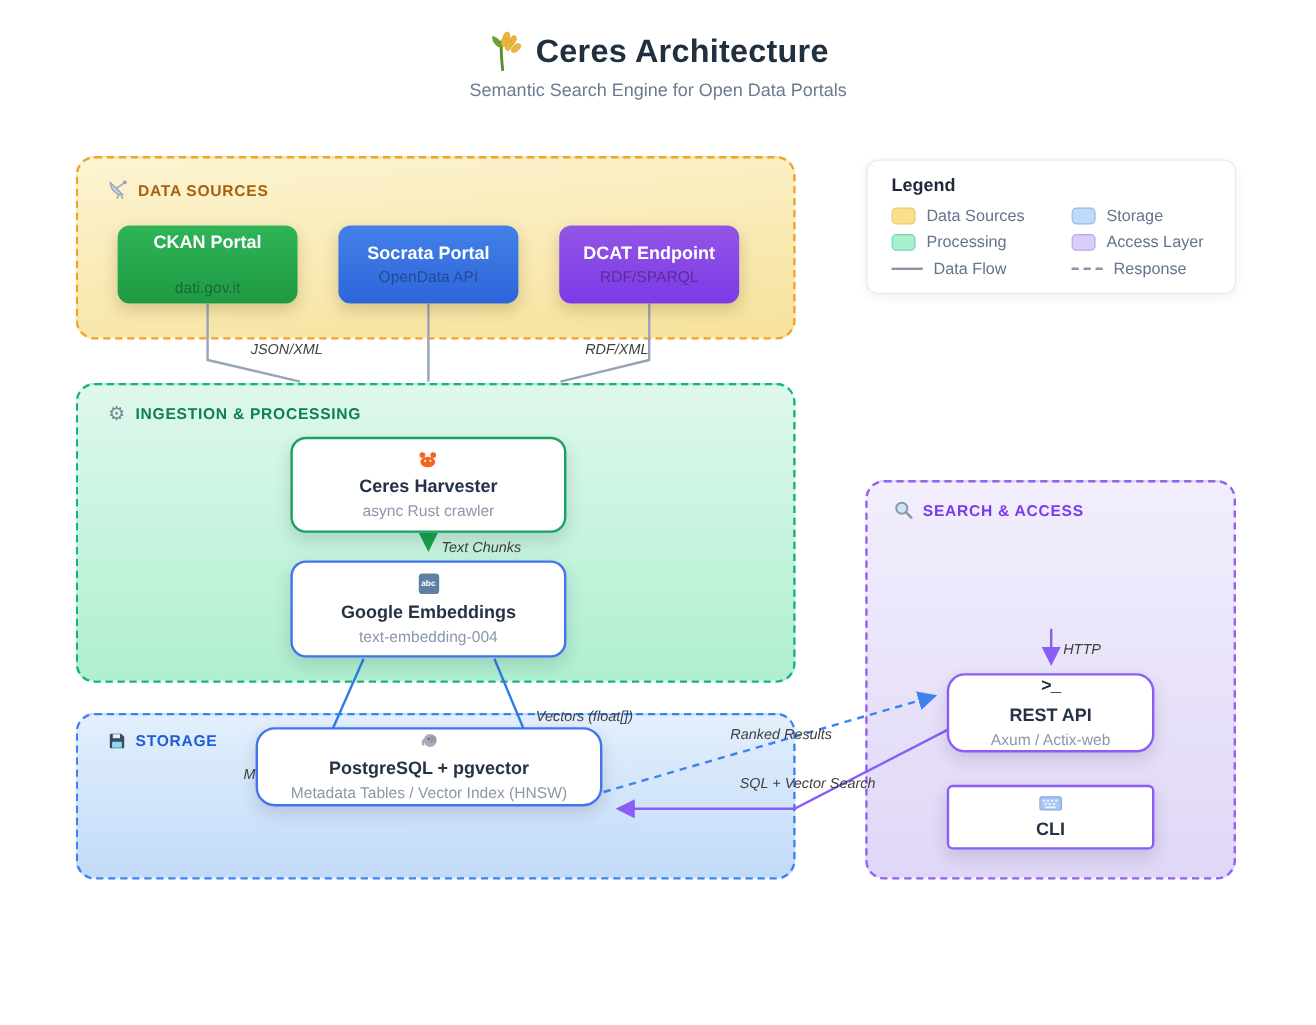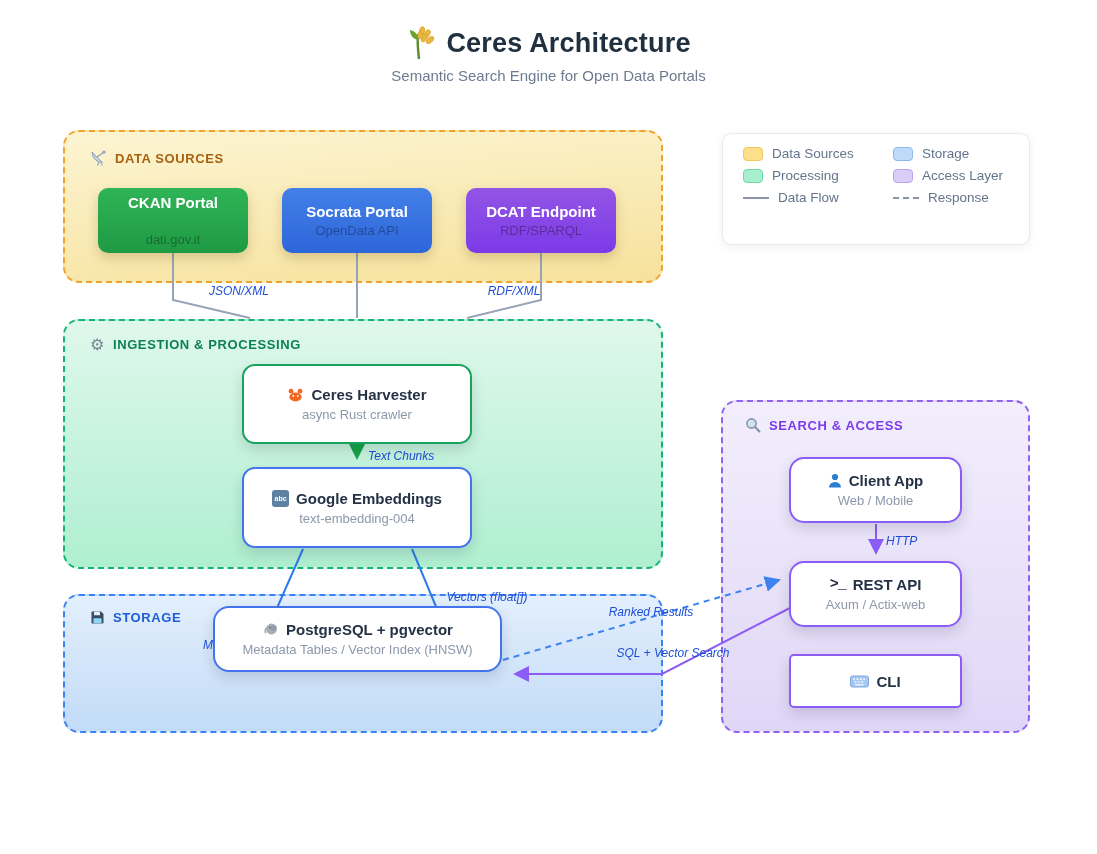--- a/index.html
+++ b/index.html
@@ -36,21 +36,21 @@
   .node-solid .nt{font-size:15px;font-weight:600;color:#fff;}
   .node-solid .ns{font-size:13px;color:rgba(0,0,0,.33);}
   .c-green{background:linear-gradient(180deg,#2FB457,#1F9A44);gap:21px;}
   .c-blue{background:linear-gradient(180deg,#4380E8,#2D66DA);}
   .c-purple{background:linear-gradient(180deg,#9355E5,#7C3AE8);}
 
   
   .node-card{position:absolute;background:#fff;border-radius:13px;box-sizing:border-box;
     display:flex;flex-direction:column;align-items:center;justify-content:center;gap:4px;
     box-shadow:0 6px 14px rgba(15,23,42,.14);}
-  .node-card .nt{font-size:15px;font-weight:600;color:#253246;display:flex;align-items:center;gap:7px;}
+  .node-card .nt{font-size:15px;font-weight:600;color:#253246;display:flex;align-items:center;gap:7px;flex-direction:column;}
   .node-card .ns{font-size:13px;color:#8C98AA;}
   .b-green{border:2px solid #19A35C;}
   .b-blue{border:2px solid #4473EE;}
   .b-purple{border:2px solid #8B5CF6;}
 
   
   .legend{position:absolute;left:722px;top:133px;width:308px;height:112px;background:#fff;
     border:1px solid #E5EAF1;border-radius:10px;box-shadow:0 2px 8px rgba(15,23,42,.07);
     box-sizing:border-box;padding:12px 20px;}
   .legend h2{margin:0 0 9px 0;font-size:15px;color:#1E293B;}
@@ -59,21 +59,21 @@
   .sw{width:20px;height:14px;border-radius:4px;box-sizing:border-box;}
   .sw-yellow{background:#FBDF8B;border:1px solid #EFC860;}
   .sw-blue{background:#BFD9F9;border:1px solid #8FB8F0;}
   .sw-green{background:#A9EFCE;border:1px solid #6FD9A8;}
   .sw-purple{background:#DACDF8;border:1px solid #BCA4F0;}
   .lsample{width:26px;height:0;}
   .lsolid{border-top:2px solid #8A94A6;}
   .ldash{border-top:2px dashed #8A94A6;}
 
   
-  .elabel{position:absolute;font-size:12px;font-style:italic;color:#1d4ed8;white-space:nowrap;}
+  .elabel{position:absolute;font-size:12px;font-style:italic;color:#404040;white-space:nowrap;}
   .ctr{transform:translateX(-50%);}
 
   
   .wires{position:absolute;left:0;top:0;pointer-events:none;}
   .e-gray{stroke:#97A3B6;stroke-width:2;fill:none;}
   .e-green{stroke:#17A34A;stroke-width:2;fill:none;}
   .e-blue{stroke:#2E7BE8;stroke-width:2;fill:none;}
   .e-bluedash{stroke:#3D83F0;stroke-width:2;fill:none;stroke-dasharray:6 5;}
   .e-purple{stroke:#8B5CF6;stroke-width:2;fill:none;}
 
@@ -236,32 +236,20 @@
           <path d="M5 5 C2.6 5.6 2 8.5 2.8 11.5 L4.6 11 C4 9 4.4 7 6 6.2 Z" fill="#A8ADB8"></path>
           <circle cx="11.5" cy="6" r="3" fill="#959BA8"></circle>
           <circle cx="8" cy="5.6" r="0.8" fill="#4B5563"></circle>
         </svg>
       </span>
       <span>PostgreSQL + pgvector</span>
     </div>
     <div class="ns">Metadata Tables / Vector Index (HNSW)</div>
   </div>
 
-  <div class="node-card b-purple" style="left:789px;top:457px;width:173px;height:66px;border-radius:15px;">
-    <div class="nt">
-      <span class="ic">
-        <svg width="14" height="15" viewBox="0 0 14 15">
-          <circle cx="7" cy="4" r="3.1" fill="#2B7CD3"></circle>
-          <path d="M1 14.5 a6 5.6 0 0 1 12 0 Z" fill="#2B7CD3"></path>
-        </svg>
-      </span>
-      <span>Client App</span>
-    </div>
-    <div class="ns">Web / Mobile</div>
-  </div>
 
   <div class="node-card b-purple" style="left:789px;top:561px;width:173px;height:66px;border-radius:15px;">
     <div class="nt">
       <span class="prompt-glyph">&gt;_</span>
       <span>REST API</span>
     </div>
     <div class="ns">Axum / Actix-web</div>
   </div>
 
   <div class="node-card b-purple" style="left:789px;top:654px;width:173px;height:54px;border-radius:5px;">
@@ -279,20 +267,21 @@
             <rect x="11.2" y="6.2" width="2" height="1.6"></rect>
             <rect x="5" y="9" width="8.6" height="1.5"></rect>
           </g>
         </svg>
       </span>
       <span>CLI</span>
     </div>
   </div>
 
   <div class="legend">
+    <h2>Legend</h2>
     <div class="lg-grid">
       <div class="lg-item">
         <span class="sw sw-yellow"></span>
         <span>Data Sources</span>
       </div>
       <div class="lg-item">
         <span class="sw sw-blue"></span>
         <span>Storage</span>
       </div>
       <div class="lg-item">

